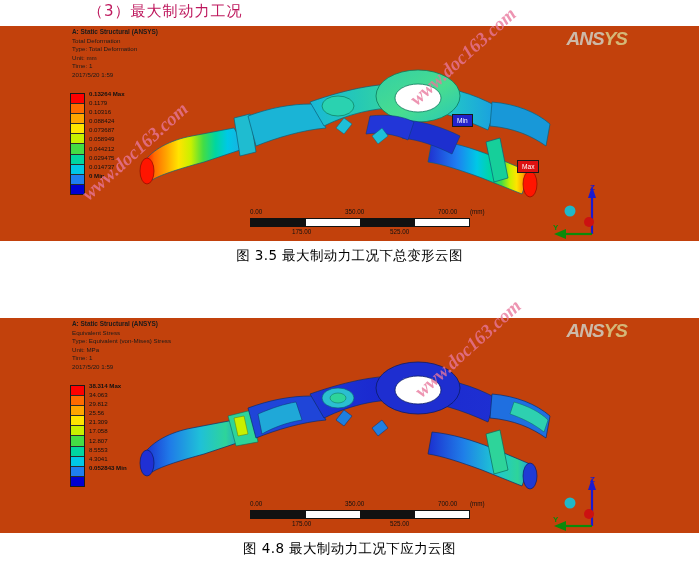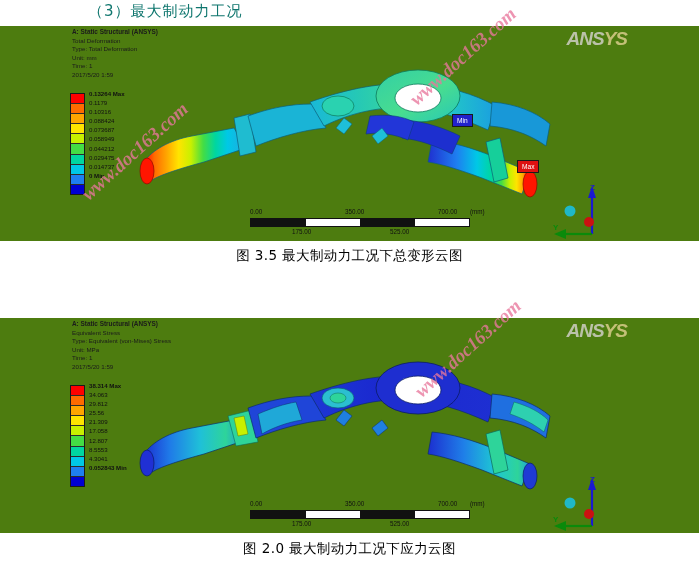--- a/index.html
+++ b/index.html
@@ -17,38 +17,38 @@
   }
 
   
   .page-heading {
     position: absolute;
     left: 88px;
     top: 2px;
     font-family: "DejaVu Sans", sans-serif;
     font-size: 15px;
     letter-spacing: 1px;
-    color: #0f766e;
+    color: #be185d;
     white-space: nowrap;
   }
 
   
   .figure {
     position: absolute;
     left: 0;
     width: 699px;
   }
   #figure-1 { top: 26px; height: 215px; }
   #figure-2 { top: 318px; height: 215px; }
 
   .viewport {
     position: absolute;
     left: 0; top: 0;
     width: 699px; height: 215px;
-    background: #4d7c0f;
+    background: #c2410c;
   }
 
   
   .ansys-header {
     position: absolute;
     left: 72px;
     top: 2px;
     font-size: 6.2px;
     line-height: 8.6px;
     color: #1b1b1b;
@@ -513,17 +513,17 @@
         <circle cx="41" cy="44" r="5" fill="#cc1111"></circle>
         <circle cx="22" cy="33" r="5.5" fill="#1fb8c8"></circle>
         <text x="42" y="12" font-family="Liberation Sans, sans-serif" font-size="8" font-weight="bold" fill="#1a1ad0">Z</text>
         <text x="5" y="52" font-family="Liberation Sans, sans-serif" font-size="8" font-weight="bold" fill="#0a8a0a">Y</text>
       </svg>
     </div>
 
   </div>
 </div>
 
-<div class="caption" id="caption-2">图 2.0 最大制动力工况下应力云图</div>
+<div class="caption" id="caption-2">图 4.8 最大制动力工况下应力云图</div>
 
 <div class="watermark" id="wm-1">www.doc163.com</div>
 <div class="watermark" id="wm-2">www.doc163.com</div>
 <div class="watermark" id="wm-3">www.doc163.com</div>
 
 </body></html>

